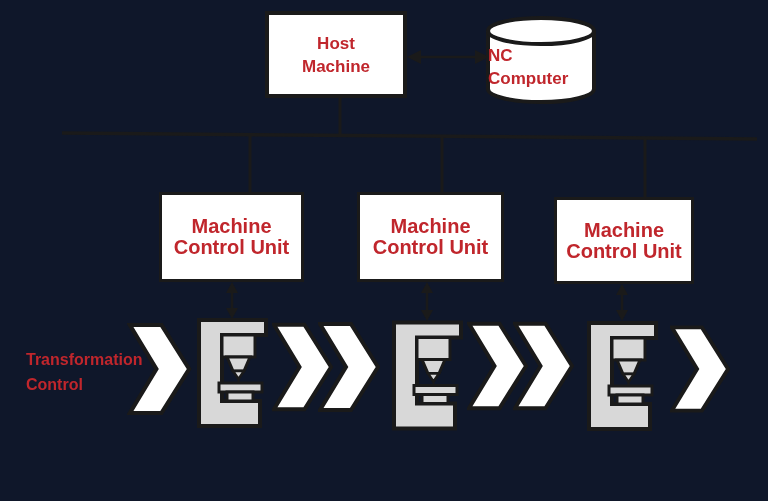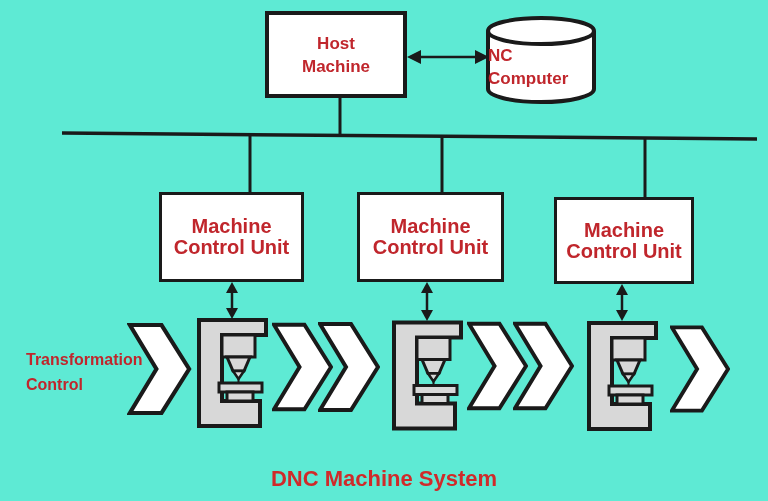--- a/index.html
+++ b/index.html
@@ -1,17 +1,17 @@
 <!DOCTYPE html>
 <html style="--label-red: #c0262c; --title-red: #d02a2a; --machine-gray: #d8d8d8; --line-black: #1a1a1a;"><head>
 <meta charset="utf-8">
 <style>
   html,body{margin:0;padding:0;background:#ffffff;}
   #stage{
-    position:relative;width:768px;height:501px;background:#5eead4;
+    position:relative;width:768px;height:501px;background:#0f172a;
     font-family:"Liberation Sans","DejaVu Sans",sans-serif;overflow:hidden;
   }
   #diagram-svg{position:absolute;left:0;top:0;}
   .stroke{stroke:#1a1a1a;fill:none;}
   .whitefill{fill:#ffffff;stroke:#1a1a1a;}
   .mfill{fill:var(--machine-gray,#d8d8d8);stroke:#1a1a1a;}
   .arrowhead{fill:#1a1a1a;stroke:none;}
   .box{
     position:absolute;background:#ffffff;border:3px solid #1a1a1a;
     display:flex;flex-direction:column;align-items:center;justify-content:center;
@@ -123,15 +123,14 @@
   <div class="box" style="left:554px;top:197px;width:140px;height:87px;">
     <div class="red-label">Machine</div>
     <div class="red-label">Control Unit</div>
   </div>
 
   <div class="transform-label">
     <div>Transformation</div>
     <div>Control</div>
   </div>
 
-  <div class="title-label">DNC Machine System</div>
 
 </div>
 
 </body></html>

